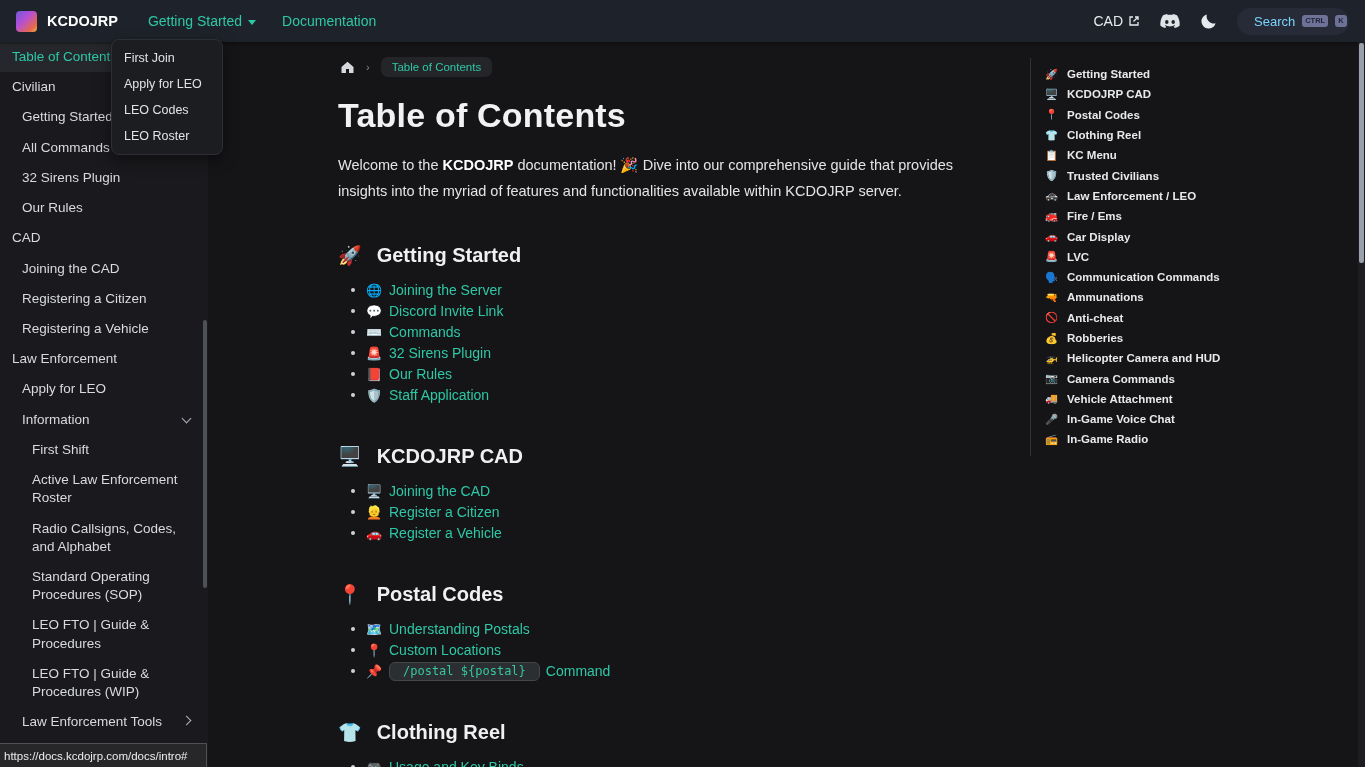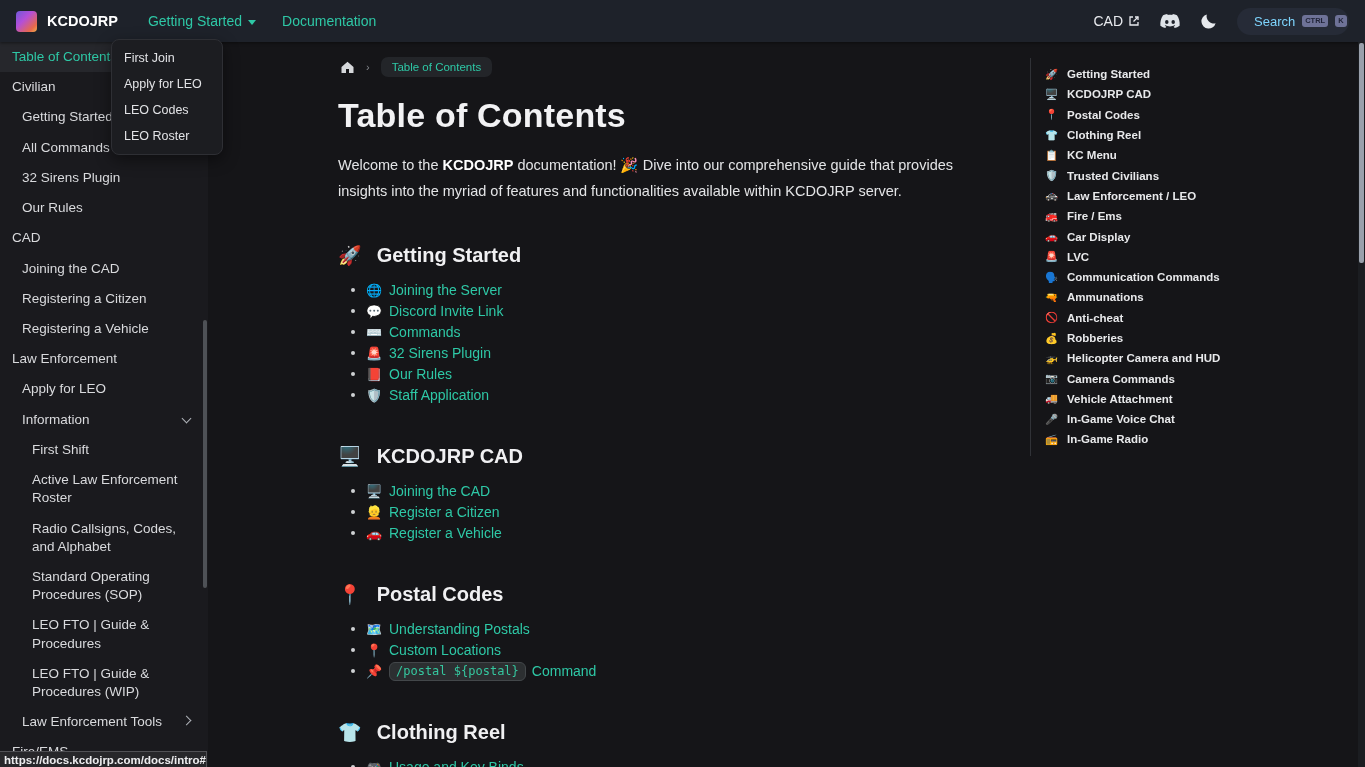--- a/index.html
+++ b/index.html
@@ -57,34 +57,34 @@
   .intro{ margin-top:17px; font-size:14.5px; line-height:1.82; color:#e3e4e6; width:660px; }
   .intro b{ color:#ffffff; }
   .sec-title{ display:flex; align-items:center; gap:15px; font-size:20px; color:#f0f0f2; font-weight:bold; margin:39px 0 0; }
   .sec-emoji{ font-size:19px; }
   .doc-list{ list-style:none; margin:13px 0 0; padding:0; }
   .doc-li{ display:flex; align-items:center; height:21px; }
   .dot{ width:4px; height:4px; border-radius:50%; background:#cfd1d4; margin:0 9px 0 13px; flex:none; }
   .li-emoji{ font-size:13px; width:20px; text-align:center; margin-right:5px; }
   .doc-link{ color:var(--accent); font-size:14px; text-decoration:none; display:flex; align-items:center; gap:6px; cursor:pointer; }
   .inline-code{ font-family:"DejaVu Sans Mono", monospace; font-size:12px; background:#2c2f31; border:1px solid #43474a;
-    border-radius:6px; padding:1px 6px 2px; color:#35c79f; }
+    border-radius:6px; padding:1px 13px 2px; color:#35c79f; }
 
   
   .toc{ position:absolute; left:822px; top:16px; width:240px; border-left:1px solid #303237; padding:6px 0 6px 13px; }
   .toc-item{ display:flex; align-items:center; gap:8px; height:20.3px; cursor:pointer; }
   .toc-emoji{ font-size:10.5px; width:15px; text-align:center; }
   .toc-label{ color:#e8e9eb; font-size:11.5px; font-weight:600; }
 
   
   .page-track{ position:absolute; right:0; top:42px; width:7px; bottom:0; background:#1b1d21; z-index:65; }
   .page-thumb{ position:absolute; right:1px; top:43px; width:5px; height:220px; background:#99a0ab; border-radius:2px; z-index:70; }
-  .statusbar{ position:absolute; left:0; bottom:0; width:207px; height:16px; background:#27272a;
+  .statusbar{ position:absolute; left:0; bottom:0; width:207px; height:24px; background:#27272a;
     border:1px solid #515155; border-left:none; border-bottom:none; color:#ececee; font-size:11.5px;
-    display:flex; align-items:center; padding:0 4px; z-index:80; white-space:nowrap; overflow:hidden;font-weight:bold; }
+    display:flex; align-items:center; padding:0 4px; z-index:80; white-space:nowrap; overflow:hidden; }
 </style>
 </head>
 <body>
 
 <div class="navbar">
   <div class="logo"></div>
   <div class="brand">KCDOJRP</div>
   <div class="nav-link">
     <span>Getting Started</span>
     <span class="caret-down"></span>

